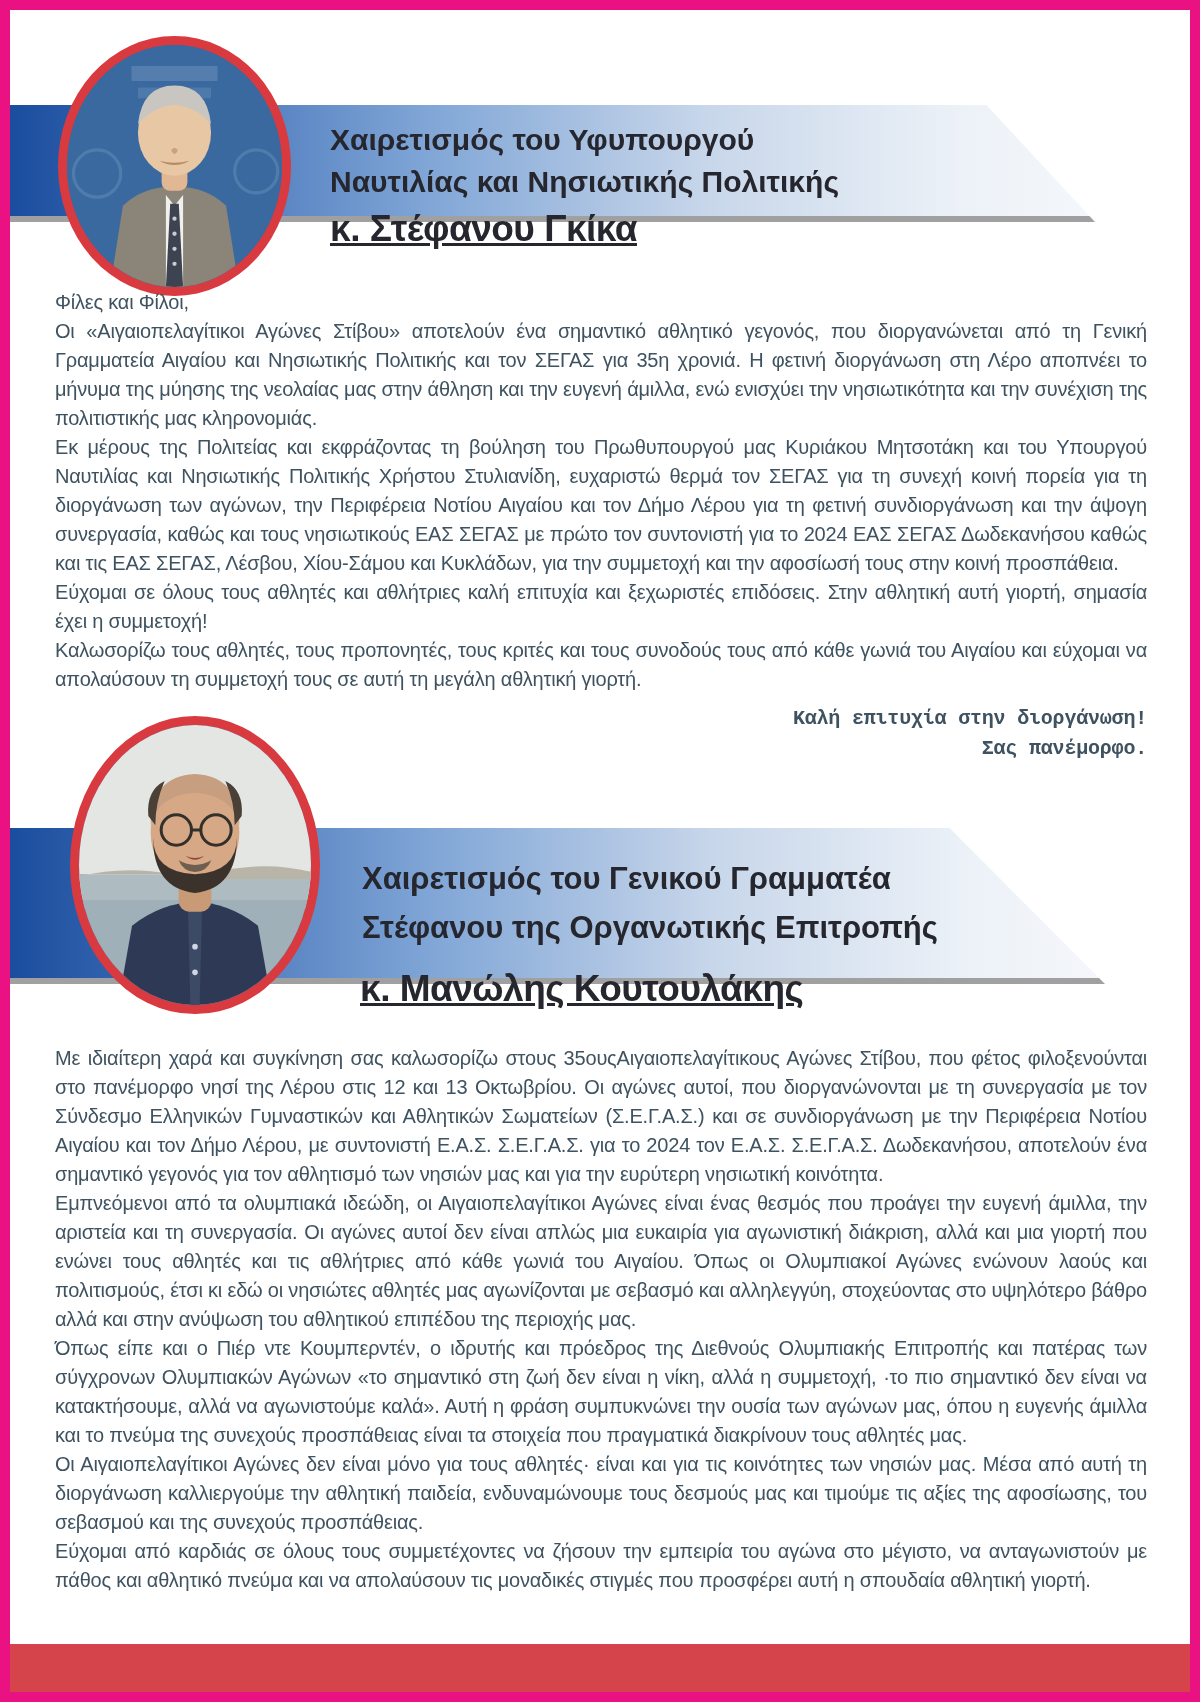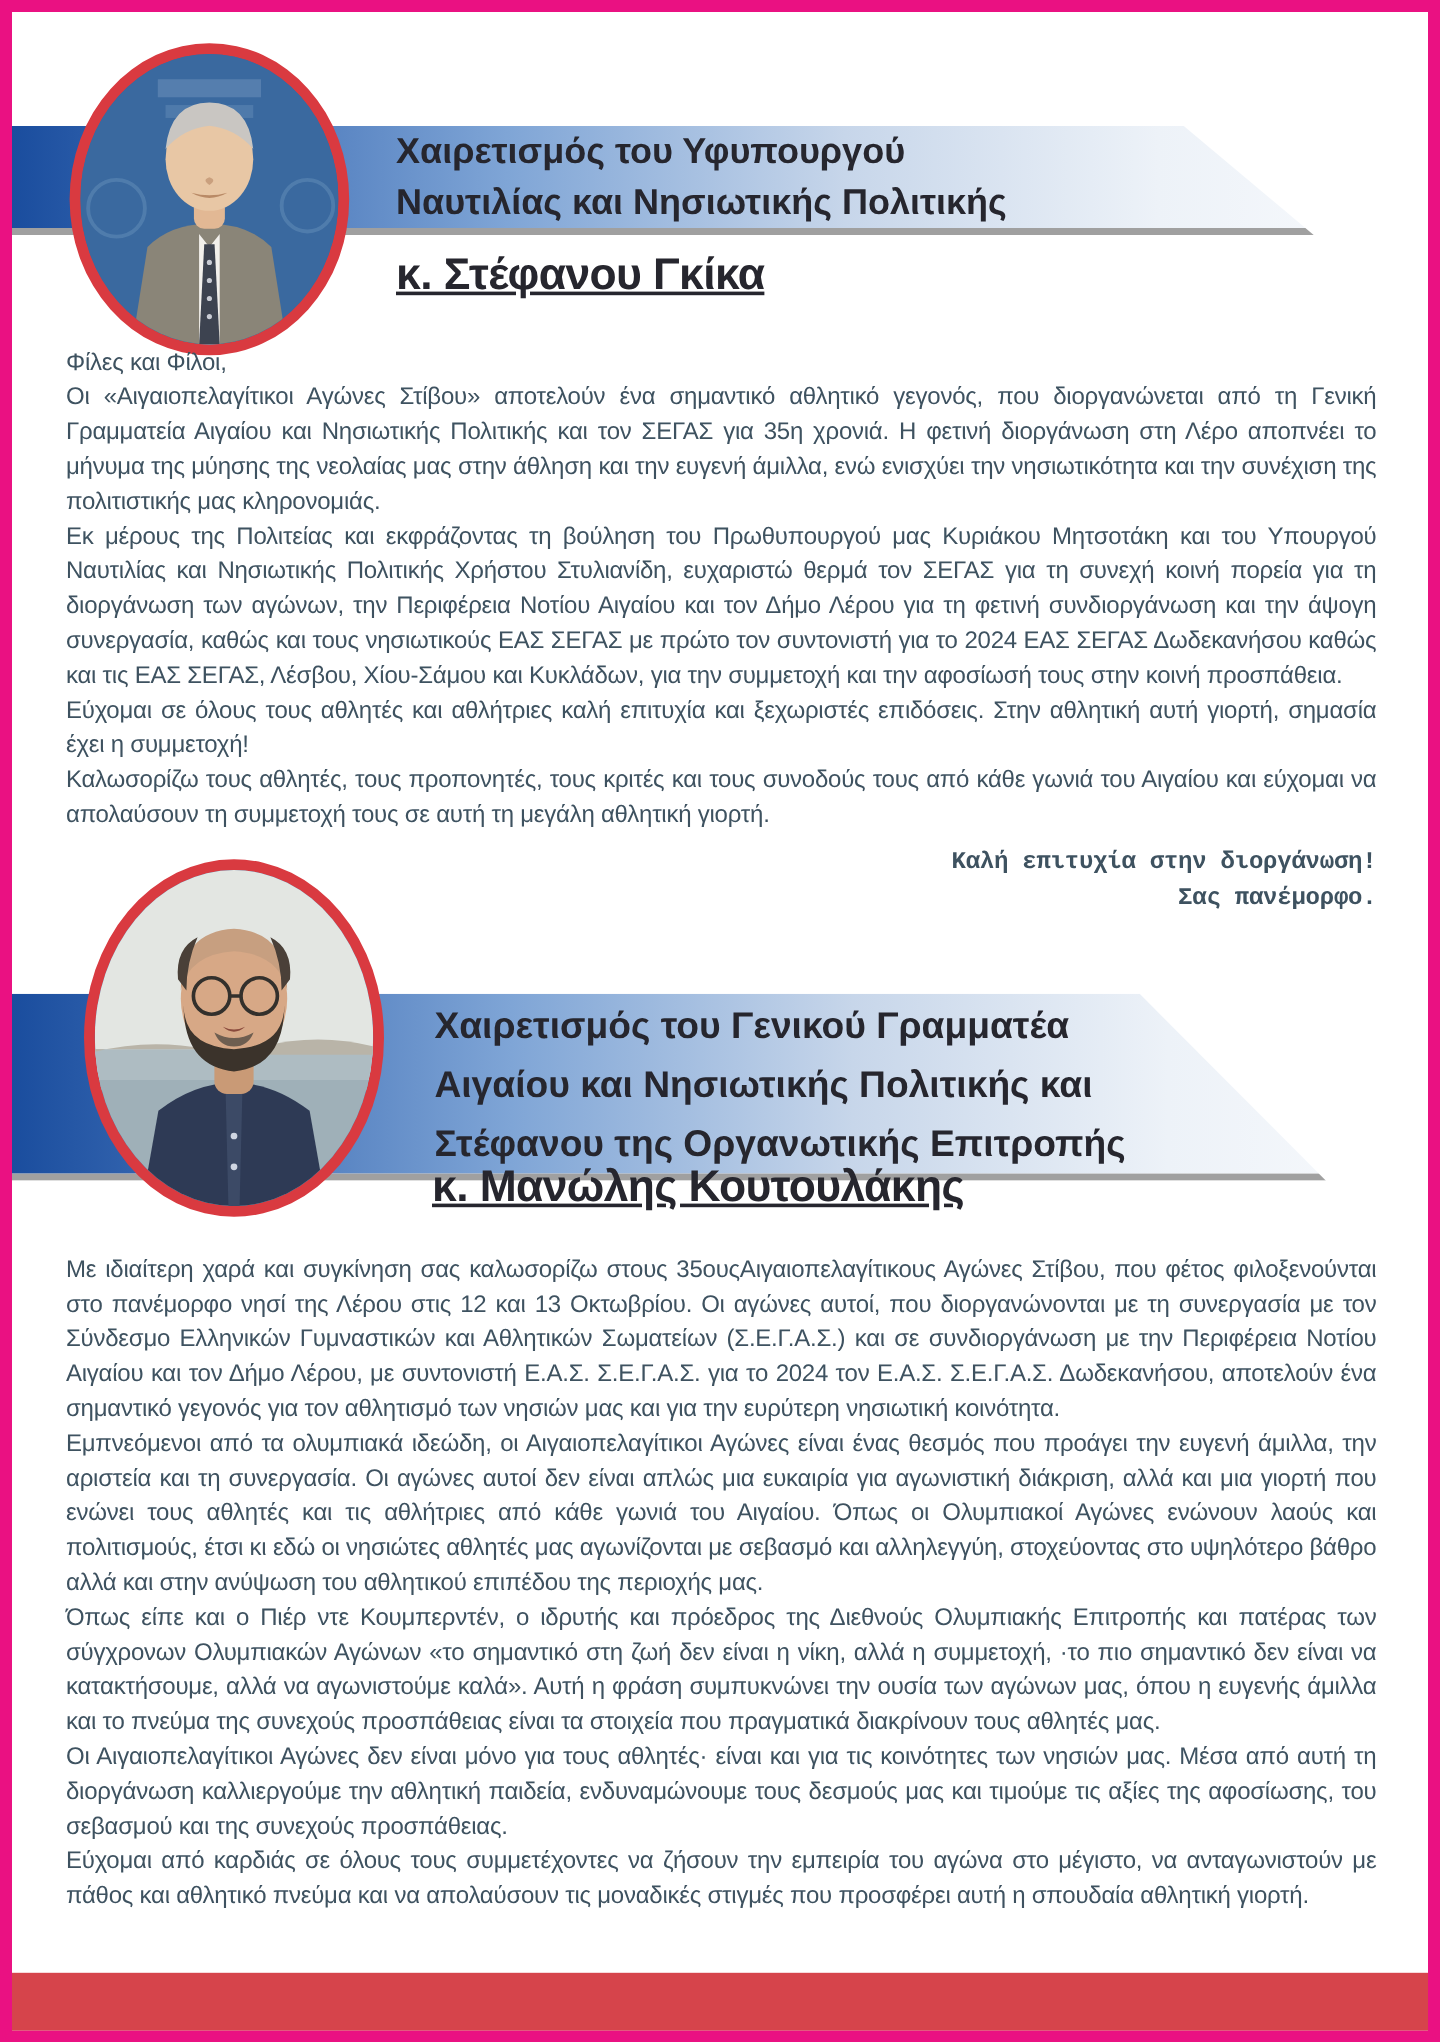--- a/index.html
+++ b/index.html
@@ -14,21 +14,21 @@
   }
   
   .banner{position:absolute;left:0;overflow:hidden;}
   .banner .grad{
     position:absolute;left:0;top:0;right:0;bottom:6px;
     background:linear-gradient(90deg,#1a4d9e 0%,#3c6cb4 14%,#7fa5d6 38%,#c7d6ea 64%,#edf2f8 88%,#f4f7fb 100%);
   }
   .banner .shadow-line{
     position:absolute;left:0;right:0;bottom:0;height:6px;background:#a0a0a0;
   }
-  .banner1{top:95px;width:1085px;height:91px;clip-path:polygon(0 0,90% 0,100% 100%,0 100%);}
+  .banner1{top:95px;width:1085px;height:117px;clip-path:polygon(0 0,90% 0,100% 100%,0 100%);}
   .banner2{top:818px;width:1095px;height:156px;clip-path:polygon(0 0,85.8% 0,100% 100%,0 100%);}
   .banner-title{
     position:absolute;top:0;bottom:6px;display:flex;flex-direction:column;justify-content:center;
     color:#26262e;font-weight:bold;
   }
   .banner1 .banner-title{left:320px;font-size:30px;line-height:42px;}
   .banner2 .banner-title{left:352px;font-size:31px;line-height:49px;}
   .sig-name{
     position:absolute;color:#26262e;font-weight:bold;font-size:37px;letter-spacing:-0.5px;text-decoration:underline;
   }
@@ -106,21 +106,20 @@
       <div>Καλή επιτυχία στην διοργάνωση!</div>
       <div>Σας πανέμορφο.</div>
     </div>
   </div>
 
   <div class="banner banner2">
     <div class="grad"></div>
     <div class="shadow-line"></div>
     <div class="banner-title">
       <div>Χαιρετισμός του Γενικού Γραμματέα</div>
-      <div>Αιγαίου και Νησιωτικής Πολιτικής και</div>
       <div>Στέφανου της Οργανωτικής Επιτροπής</div>
     </div>
   </div>
   <div class="sig-name n2">κ. Μανώλης Κουτουλάκης</div>
 
   <div class="portrait p2">
     <svg viewBox="0 0 200 240" preserveAspectRatio="xMidYMid slice">
       <rect x="0" y="0" width="200" height="150" fill="#e3e6e2"></rect>
       <rect x="0" y="128" width="200" height="30" fill="#aebcc2"></rect>
       <path d="M0 130 Q40 120 80 128 L0 128 Z" fill="#b9b4a8"></path>

